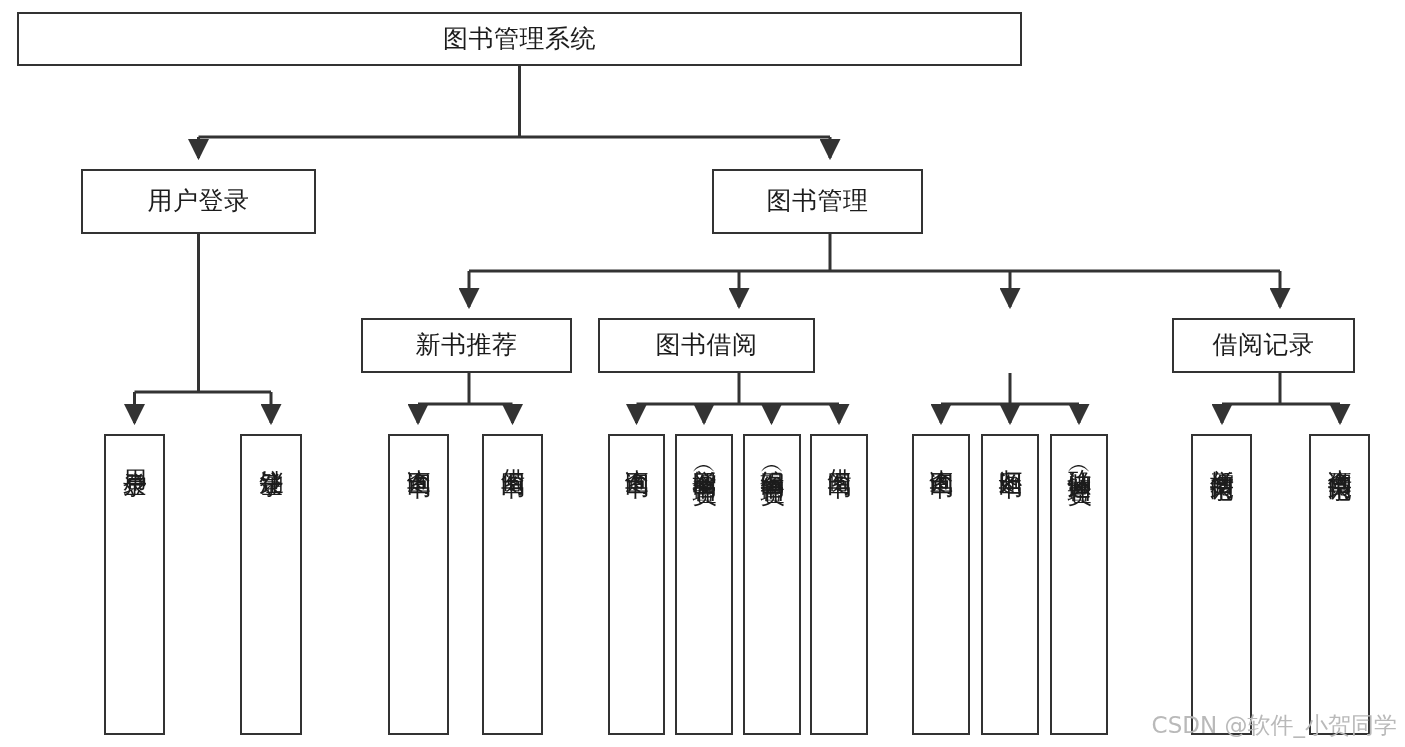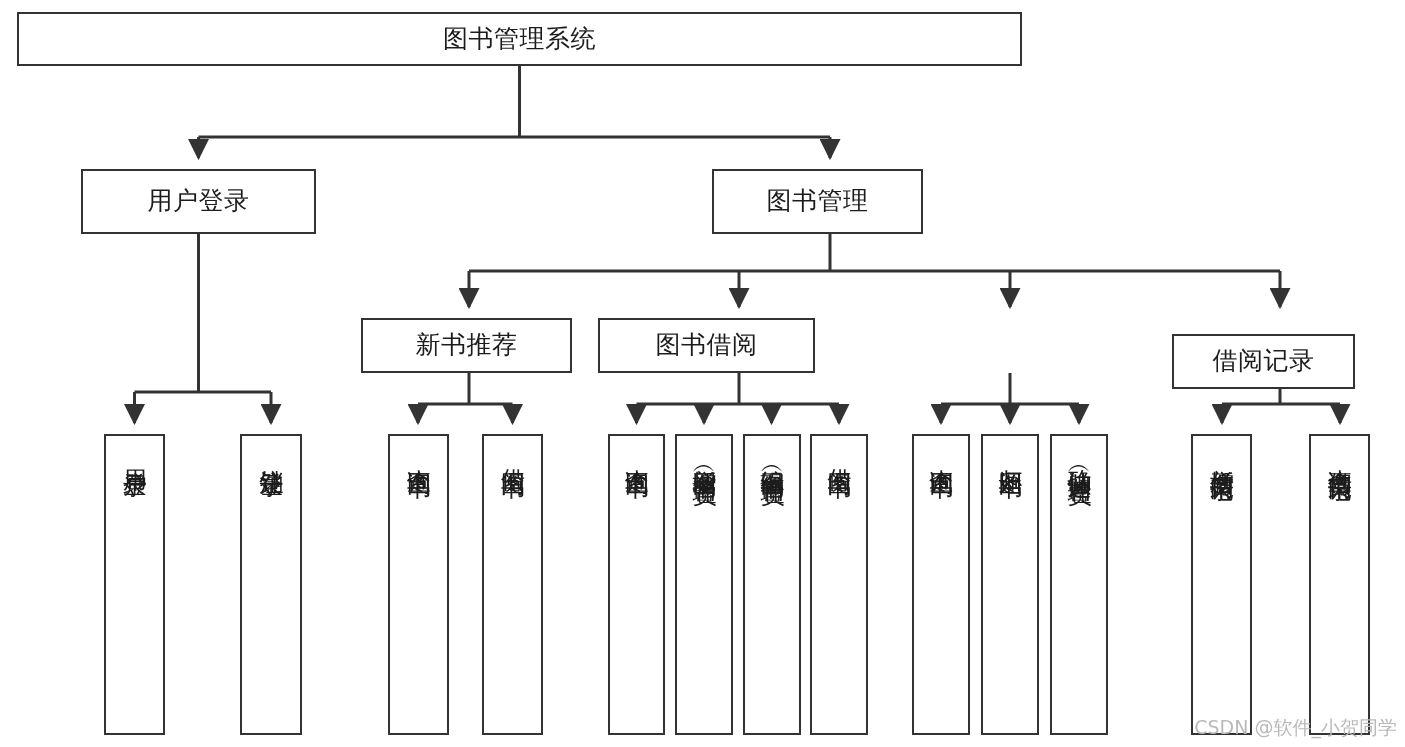--- a/index.html
+++ b/index.html
@@ -60,21 +60,21 @@
     writing-mode: vertical-rl;
     text-orientation: upright;
     font-size: 24px;
     line-height: 1.12;
     letter-spacing: 2px;
   }
   .watermark {
     position: absolute;
     right: 8px;
     bottom: 6px;
-    font-size: 19px;
+    font-size: 23px;
     color: #b9b9b9;
     white-space: nowrap;
     user-select: none;
   }
 </style>
 </head>
 <body>
 
 <div id="canvas">
 
@@ -138,21 +138,21 @@
   <div class="node horiz" style="left:712px; top:169px; width:211px; height:65px;">
     <span class="node-label">图书管理</span>
   </div>
 
   <div class="node horiz" style="left:361px; top:318px; width:211px; height:55px;">
     <span class="node-label">新书推荐</span>
   </div>
   <div class="node horiz" style="left:598px; top:318px; width:217px; height:55px;">
     <span class="node-label">图书借阅</span>
   </div>
-  <div class="node horiz" style="left:1172px; top:318px; width:183px; height:55px;margin-top:16px;">
+  <div class="node horiz" style="left:1172px; top:318px; width:183px; height:55px;">
     <span class="node-label">借阅记录</span>
   </div>
 
   <div class="node vert" style="left:104px; top:434px; width:61px; height:301px;">
     <span class="node-label">用户登录</span>
   </div>
   <div class="node vert" style="left:240px; top:434px; width:62px; height:301px;">
     <span class="node-label">注销登录</span>
   </div>
 

